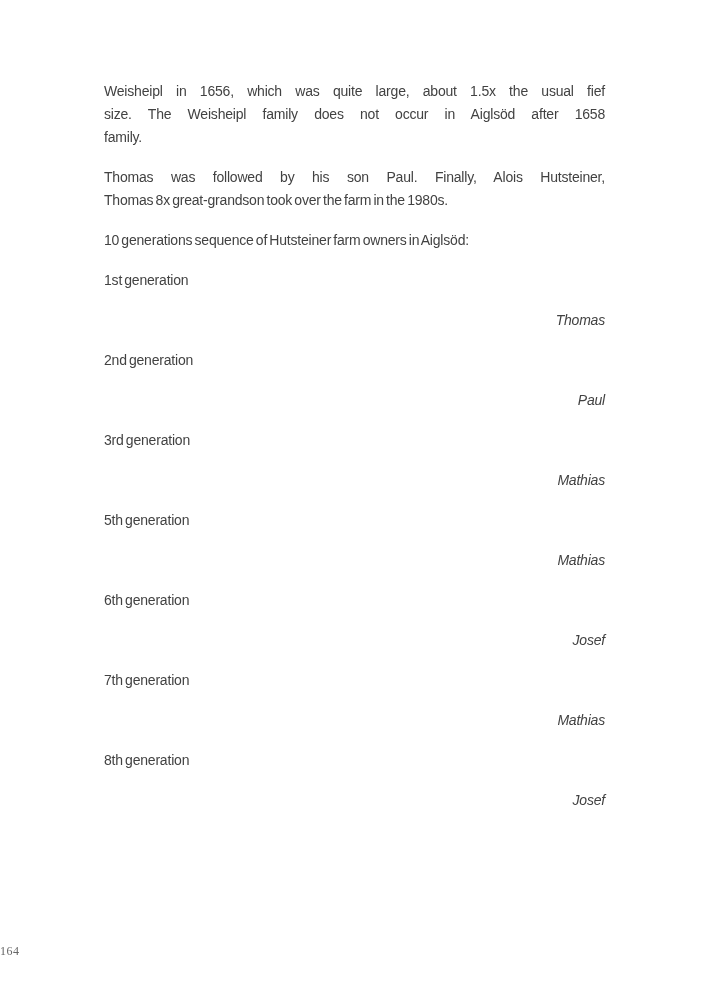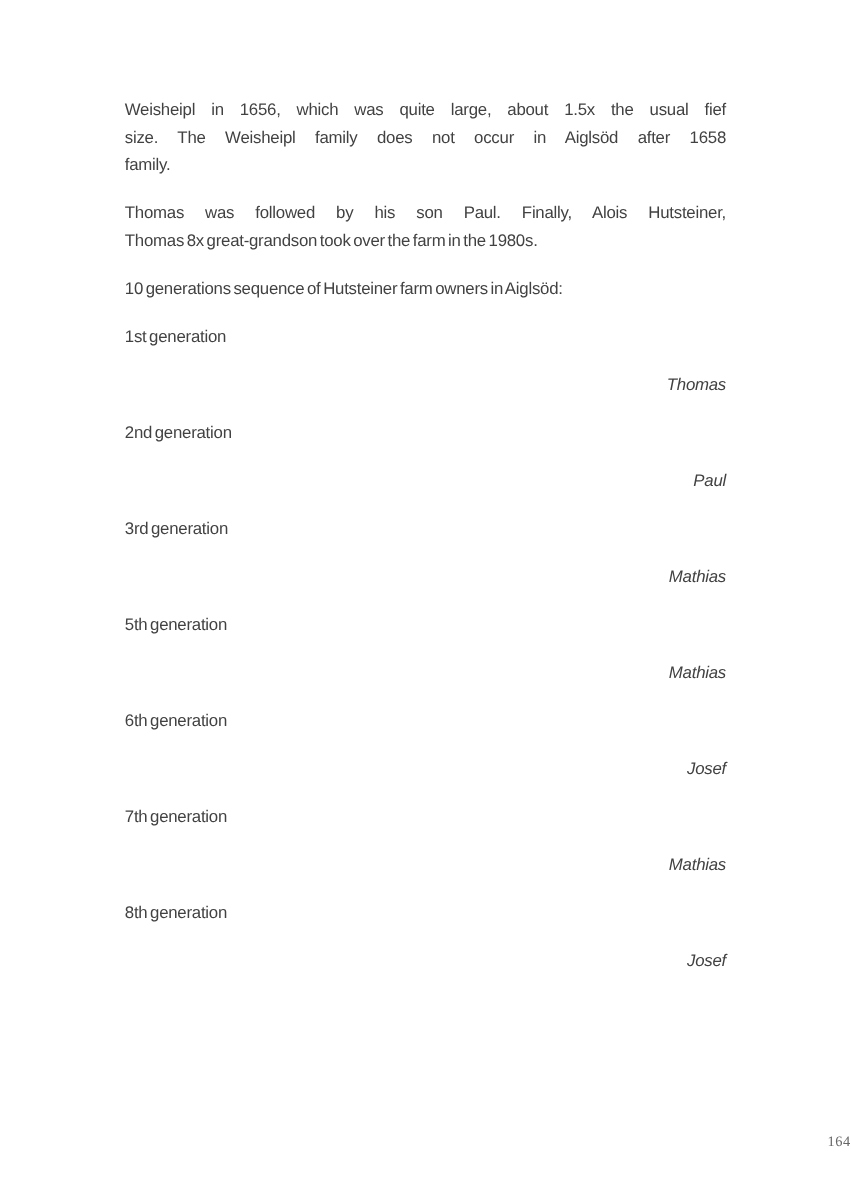--- a/index.html
+++ b/index.html
@@ -42,27 +42,26 @@
   .gen-name {
     font-style: italic;
     margin: 0 0 17px 0;
     text-align: right;
   }
   .folio {
     position: absolute;
     left: 0;
     right: 0;
     bottom: 34px;
-    text-align: right;
+    text-align: left;
     font-family: "Liberation Serif", serif;
     font-size: 12px;
     line-height: 14px;
     color: #666666;
     letter-spacing: 0.5px;
-    padding-left: 21px;
   }
 </style>
 </head>
 <body>
 
 <div class="page">
   <div class="content">
 
     <div class="para">
       <div class="line just">Weisheipl in 1656, which was quite large, about 1.5x the usual fief</div>

